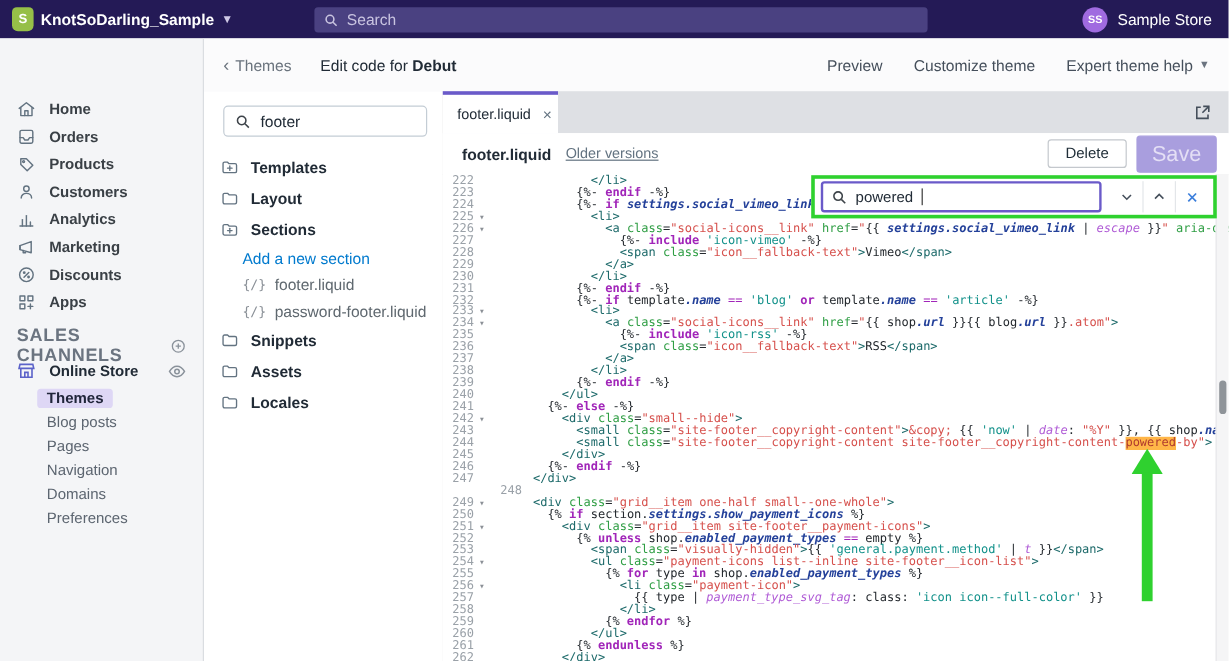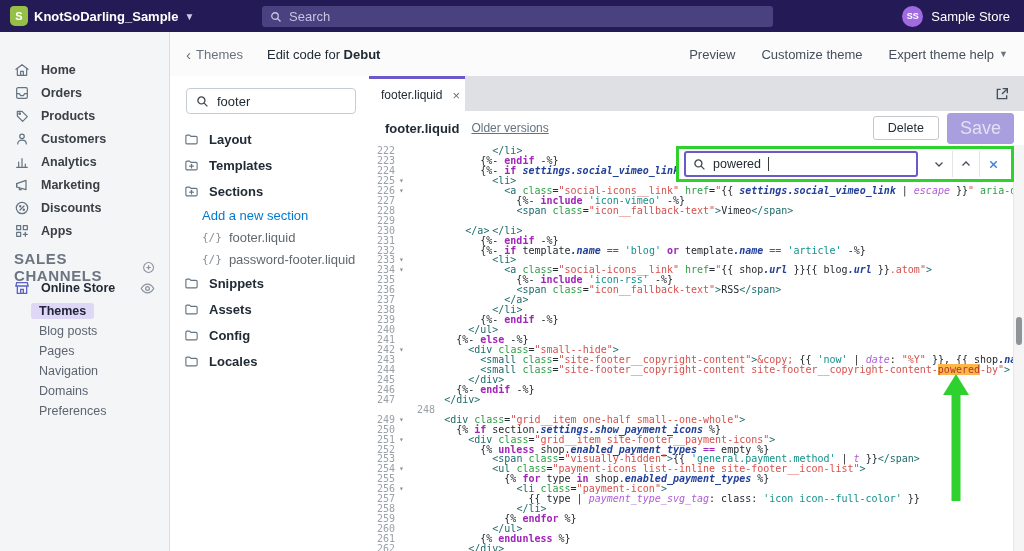--- a/index.html
+++ b/index.html
@@ -14,21 +14,21 @@
   .store-name .caret{font-size:10px;color:#cfc9e6;}
   .top-search{position:absolute;left:262px;top:6px;width:495px;height:21px;background:#4a4181;border-radius:3px;
               display:flex;align-items:center;padding:0 8px;gap:7px;color:#c9c4e0;}
   .top-search svg{flex:0 0 auto;}
   .account{position:absolute;right:14px;top:0;height:32px;display:flex;align-items:center;gap:8px;color:#fff;cursor:pointer;}
   .avatar{width:21px;height:21px;border-radius:50%;background:#a06be0;display:flex;align-items:center;justify-content:center;
           font-size:9px;font-weight:bold;color:#fff;}
 
   
   .sidebar{position:absolute;left:0;top:32px;width:169px;height:519px;background:#f4f5f7;border-right:1px solid #dadde1;}
-  .nav{padding-top:26px;}
+  .nav{padding-top:26px;margin-top:21px;}
   .nav-item{height:23px;display:flex;align-items:center;gap:11px;padding-left:14px;color:#3a4046;font-weight:bold;font-size:12.5px;cursor:pointer;}
   .nav-item svg{flex:0 0 auto;}
   .sc-header{margin-top:16px;height:18px;display:flex;align-items:center;padding:0 14px;color:#6b7480;
              font-size:15px;font-weight:bold;letter-spacing:.6px;}
   .sc-header .spacer{flex:1;}
   .online-store{height:24px;display:flex;align-items:center;gap:11px;padding:0 14px;font-weight:bold;font-size:12.5px;color:#212b36;cursor:pointer;}
   .online-store .spacer{flex:1;}
   .subnav{padding-left:39px;}
   .subnav-item{height:20px;display:flex;align-items:center;color:#5c6570;font-size:12.5px;cursor:pointer;}
   .subnav-item.active{height:21px;}
@@ -267,30 +267,30 @@
       <svg width="13" height="13" viewBox="0 0 24 24" fill="none" stroke="#3e444a" stroke-width="2.4">
           <circle cx="10" cy="10" r="6.5"></circle>
           <line x1="15" y1="15" x2="21" y2="21"></line>
         </svg>
       <span>footer</span>
     </div>
     <div class="tree" id="tree-list">
         <div class="tree-row folder">
           <svg width="15" height="15" viewBox="0 0 24 24" fill="none" stroke="#637381" stroke-width="1.8" stroke-linecap="round" stroke-linejoin="round">
             <path d="M3 7c0-1.1.9-2 2-2h4l2 2h8c1.1 0 2 .9 2 2v8c0 1.1-.9 2-2 2H5c-1.1 0-2-.9-2-2V7z"></path>
-          </svg>
-          <span>Layout</span>
-        </div>
-        <div class="tree-row folder">
-          <svg width="15" height="15" viewBox="0 0 24 24" fill="none" stroke="#637381" stroke-width="1.8" stroke-linecap="round" stroke-linejoin="round">
-            <path d="M3 7c0-1.1.9-2 2-2h4l2 2h8c1.1 0 2 .9 2 2v8c0 1.1-.9 2-2 2H5c-1.1 0-2-.9-2-2V7z"></path>
             <path d="M12 10v6"></path>
             <path d="M9 13h6"></path>
           </svg>
           <span>Templates</span>
+        </div>
+        <div class="tree-row folder">
+          <svg width="15" height="15" viewBox="0 0 24 24" fill="none" stroke="#637381" stroke-width="1.8" stroke-linecap="round" stroke-linejoin="round">
+            <path d="M3 7c0-1.1.9-2 2-2h4l2 2h8c1.1 0 2 .9 2 2v8c0 1.1-.9 2-2 2H5c-1.1 0-2-.9-2-2V7z"></path>
+          </svg>
+          <span>Layout</span>
         </div>
         <div class="tree-row folder">
           <svg width="15" height="15" viewBox="0 0 24 24" fill="none" stroke="#637381" stroke-width="1.8" stroke-linecap="round" stroke-linejoin="round">
             <path d="M3 7c0-1.1.9-2 2-2h4l2 2h8c1.1 0 2 .9 2 2v8c0 1.1-.9 2-2 2H5c-1.1 0-2-.9-2-2V7z"></path>
             <path d="M12 10v6"></path>
             <path d="M9 13h6"></path>
           </svg>
           <span>Sections</span>
         </div>
         <div class="tree-row link">
@@ -308,26 +308,20 @@
           <svg width="15" height="15" viewBox="0 0 24 24" fill="none" stroke="#637381" stroke-width="1.8" stroke-linecap="round" stroke-linejoin="round">
             <path d="M3 7c0-1.1.9-2 2-2h4l2 2h8c1.1 0 2 .9 2 2v8c0 1.1-.9 2-2 2H5c-1.1 0-2-.9-2-2V7z"></path>
           </svg>
           <span>Snippets</span>
         </div>
         <div class="tree-row folder">
           <svg width="15" height="15" viewBox="0 0 24 24" fill="none" stroke="#637381" stroke-width="1.8" stroke-linecap="round" stroke-linejoin="round">
             <path d="M3 7c0-1.1.9-2 2-2h4l2 2h8c1.1 0 2 .9 2 2v8c0 1.1-.9 2-2 2H5c-1.1 0-2-.9-2-2V7z"></path>
           </svg>
           <span>Assets</span>
-        </div>
-        <div class="tree-row folder">
-          <svg width="15" height="15" viewBox="0 0 24 24" fill="none" stroke="#637381" stroke-width="1.8" stroke-linecap="round" stroke-linejoin="round">
-            <path d="M3 7c0-1.1.9-2 2-2h4l2 2h8c1.1 0 2 .9 2 2v8c0 1.1-.9 2-2 2H5c-1.1 0-2-.9-2-2V7z"></path>
-          </svg>
-          <span>Config</span>
         </div>
         <div class="tree-row folder">
           <svg width="15" height="15" viewBox="0 0 24 24" fill="none" stroke="#637381" stroke-width="1.8" stroke-linecap="round" stroke-linejoin="round">
             <path d="M3 7c0-1.1.9-2 2-2h4l2 2h8c1.1 0 2 .9 2 2v8c0 1.1-.9 2-2 2H5c-1.1 0-2-.9-2-2V7z"></path>
           </svg>
           <span>Locales</span>
         </div>
       </div>
   </div>
 
@@ -356,21 +350,21 @@
     </div>
 
     <div class="code-area" id="code-area">
         <div class="code-row" style="top: 1px;"><span class="ln">222</span><span class="fold"></span><span class="txt"><span class="c-p">              </span><span class="c-t">&lt;/li&gt;</span></span></div>
         <div class="code-row" style="top: 10.95px;"><span class="ln">223</span><span class="fold"></span><span class="txt"><span class="c-p">            {%- </span><span class="c-k">endif</span><span class="c-p"> -%}</span></span></div>
         <div class="code-row" style="top: 20.9px;"><span class="ln">224</span><span class="fold"></span><span class="txt"><span class="c-p">            {%- </span><span class="c-k">if</span><span class="c-p"> </span><span class="c-v">settings.social_vimeo_link</span><span class="c-p"> </span><span class="c-op">!=</span><span class="c-p"> blank -%}</span></span></div>
         <div class="code-row" style="top: 30.85px;"><span class="ln">225</span><span class="fold">▾</span><span class="txt"><span class="c-p">              </span><span class="c-t">&lt;li&gt;</span></span></div>
         <div class="code-row" style="top: 40.8px;"><span class="ln">226</span><span class="fold">▾</span><span class="txt"><span class="c-p">                </span><span class="c-t">&lt;a</span><span class="c-p"> </span><span class="c-a">class</span><span class="c-p">=</span><span class="c-r">"social-icons__link"</span><span class="c-p"> </span><span class="c-a">href</span><span class="c-p">=</span><span class="c-r">"</span><span class="c-p">{{ </span><span class="c-v">settings.social_vimeo_link</span><span class="c-p"> | </span><span class="c-f">escape</span><span class="c-p"> }}</span><span class="c-r">"</span><span class="c-p"> </span><span class="c-a">aria-describedby</span></span></div>
         <div class="code-row" style="top: 50.75px;"><span class="ln">227</span><span class="fold"></span><span class="txt"><span class="c-p">                  {%- </span><span class="c-k">include</span><span class="c-p"> </span><span class="c-s">'icon-vimeo'</span><span class="c-p"> -%}</span></span></div>
         <div class="code-row" style="top: 60.7px;"><span class="ln">228</span><span class="fold"></span><span class="txt"><span class="c-p">                  </span><span class="c-t">&lt;span</span><span class="c-p"> </span><span class="c-a">class</span><span class="c-p">=</span><span class="c-r">"icon__fallback-text"</span><span class="c-t">&gt;</span><span class="c-p">Vimeo</span><span class="c-t">&lt;/span&gt;</span></span></div>
-        <div class="code-row" style="top: 70.65px; flex-direction: column;"><span class="ln">229</span><span class="fold"></span><span class="txt"><span class="c-p">                </span><span class="c-t">&lt;/a&gt;</span></span></div>
+        <div class="code-row" style="top: 70.65px;"><span class="ln">229</span><span class="fold"></span><span class="txt"><span class="c-p">                </span><span class="c-t">&lt;/a&gt;</span></span></div>
         <div class="code-row" style="top: 80.6px;"><span class="ln">230</span><span class="fold"></span><span class="txt"><span class="c-p">              </span><span class="c-t">&lt;/li&gt;</span></span></div>
         <div class="code-row" style="top: 90.55px;"><span class="ln">231</span><span class="fold"></span><span class="txt"><span class="c-p">            {%- </span><span class="c-k">endif</span><span class="c-p"> -%}</span></span></div>
         <div class="code-row" style="top: 100.5px;"><span class="ln">232</span><span class="fold"></span><span class="txt"><span class="c-p">            {%- </span><span class="c-k">if</span><span class="c-p"> </span><span class="c-p">template</span><span class="c-v">.name</span><span class="c-p"> </span><span class="c-op">==</span><span class="c-p"> </span><span class="c-s">'blog'</span><span class="c-p"> </span><span class="c-k">or</span><span class="c-p"> </span><span class="c-p">template</span><span class="c-v">.name</span><span class="c-p"> </span><span class="c-op">==</span><span class="c-p"> </span><span class="c-s">'article'</span><span class="c-p"> -%}</span></span></div>
         <div class="code-row" style="top: 110.45px;"><span class="ln">233</span><span class="fold">▾</span><span class="txt"><span class="c-p">              </span><span class="c-t">&lt;li&gt;</span></span></div>
         <div class="code-row" style="top: 120.4px;"><span class="ln">234</span><span class="fold">▾</span><span class="txt"><span class="c-p">                </span><span class="c-t">&lt;a</span><span class="c-p"> </span><span class="c-a">class</span><span class="c-p">=</span><span class="c-r">"social-icons__link"</span><span class="c-p"> </span><span class="c-a">href</span><span class="c-p">=</span><span class="c-r">"</span><span class="c-p">{{ </span><span class="c-p">shop</span><span class="c-v">.url</span><span class="c-p"> }}{{ </span><span class="c-p">blog</span><span class="c-v">.url</span><span class="c-p"> }}</span><span class="c-r">.atom"</span><span class="c-t">&gt;</span></span></div>
         <div class="code-row" style="top: 130.35px;"><span class="ln">235</span><span class="fold"></span><span class="txt"><span class="c-p">                  {%- </span><span class="c-k">include</span><span class="c-p"> </span><span class="c-s">'icon-rss'</span><span class="c-p"> -%}</span></span></div>
         <div class="code-row" style="top: 140.3px;"><span class="ln">236</span><span class="fold"></span><span class="txt"><span class="c-p">                  </span><span class="c-t">&lt;span</span><span class="c-p"> </span><span class="c-a">class</span><span class="c-p">=</span><span class="c-r">"icon__fallback-text"</span><span class="c-t">&gt;</span><span class="c-p">RSS</span><span class="c-t">&lt;/span&gt;</span></span></div>
         <div class="code-row" style="top: 150.25px;"><span class="ln">237</span><span class="fold"></span><span class="txt"><span class="c-p">                </span><span class="c-t">&lt;/a&gt;</span></span></div>
         <div class="code-row" style="top: 160.2px;"><span class="ln">238</span><span class="fold"></span><span class="txt"><span class="c-p">              </span><span class="c-t">&lt;/li&gt;</span></span></div>
         <div class="code-row" style="top: 170.15px;"><span class="ln">239</span><span class="fold"></span><span class="txt"><span class="c-p">            {%- </span><span class="c-k">endif</span><span class="c-p"> -%}</span></span></div>

